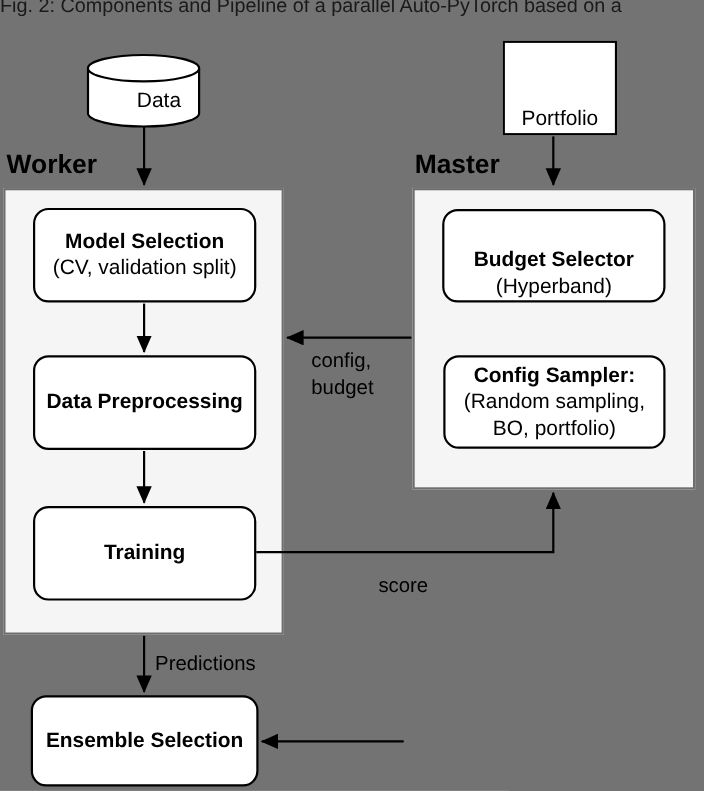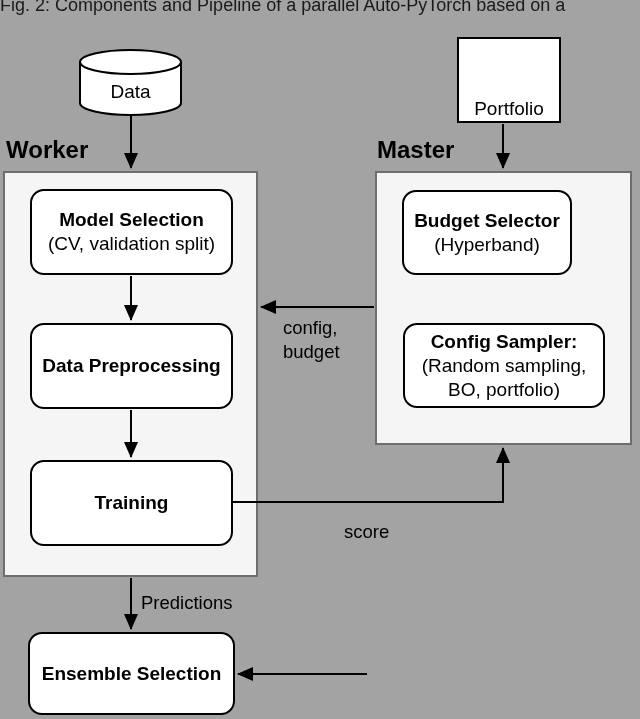--- a/index.html
+++ b/index.html
@@ -10,21 +10,21 @@
     --text-color: #000000;
   }
   * { margin: 0; padding: 0; box-sizing: border-box; }
   html, body { background: #ffffff; }
   body { font-family: "Liberation Sans", "DejaVu Sans", sans-serif; color: var(--text-color); }
 
   .canvas {
     position: relative;
     width: 640px;
     height: 719px;
-    background: #a3a3a3;
+    background: #737373;
     overflow: hidden;
   }
 
   .caption {
     position: absolute;
     left: 0;
     top: -5px;
     width: 640px;
     font-size: 18px;
     line-height: 21px;
@@ -83,20 +83,21 @@
     stroke-width: 2;
     fill: none;
   }
   svg.overlay .shape-fill { fill: var(--box-fill); }
 
   .cyl-label {
     position: absolute;
     z-index: 4;
     text-align: center;
     font-size: 19px;
+    margin-left: 14px;
   }
 </style>
 </head>
 <body>
 
 <div class="canvas">
 
   <div class="caption">
     <div>Fig. 2: Components and Pipeline of a parallel Auto-PyTorch based on a</div>
   </div>
@@ -139,21 +140,21 @@
   </div>
 
   <div class="node" style="left:30px; top:323px; width:203px; height:86px;">
     <div class="title">Data Preprocessing</div>
   </div>
 
   <div class="node" style="left:30px; top:460px; width:203px; height:86px;">
     <div class="title">Training</div>
   </div>
 
-  <div class="node" style="left:402px; top:190px; width:170px; height:85px;">
+  <div class="node" style="left:402px; top:190px; width:203px; height:85px;justify-content:flex-end;">
     <div class="title">Budget Selector</div>
     <div>(Hyperband)</div>
   </div>
 
   <div class="node" style="left:403px; top:323px; width:202px; height:85px;">
     <div class="title">Config Sampler:</div>
     <div>(Random sampling,</div>
     <div>BO, portfolio)</div>
   </div>
 

